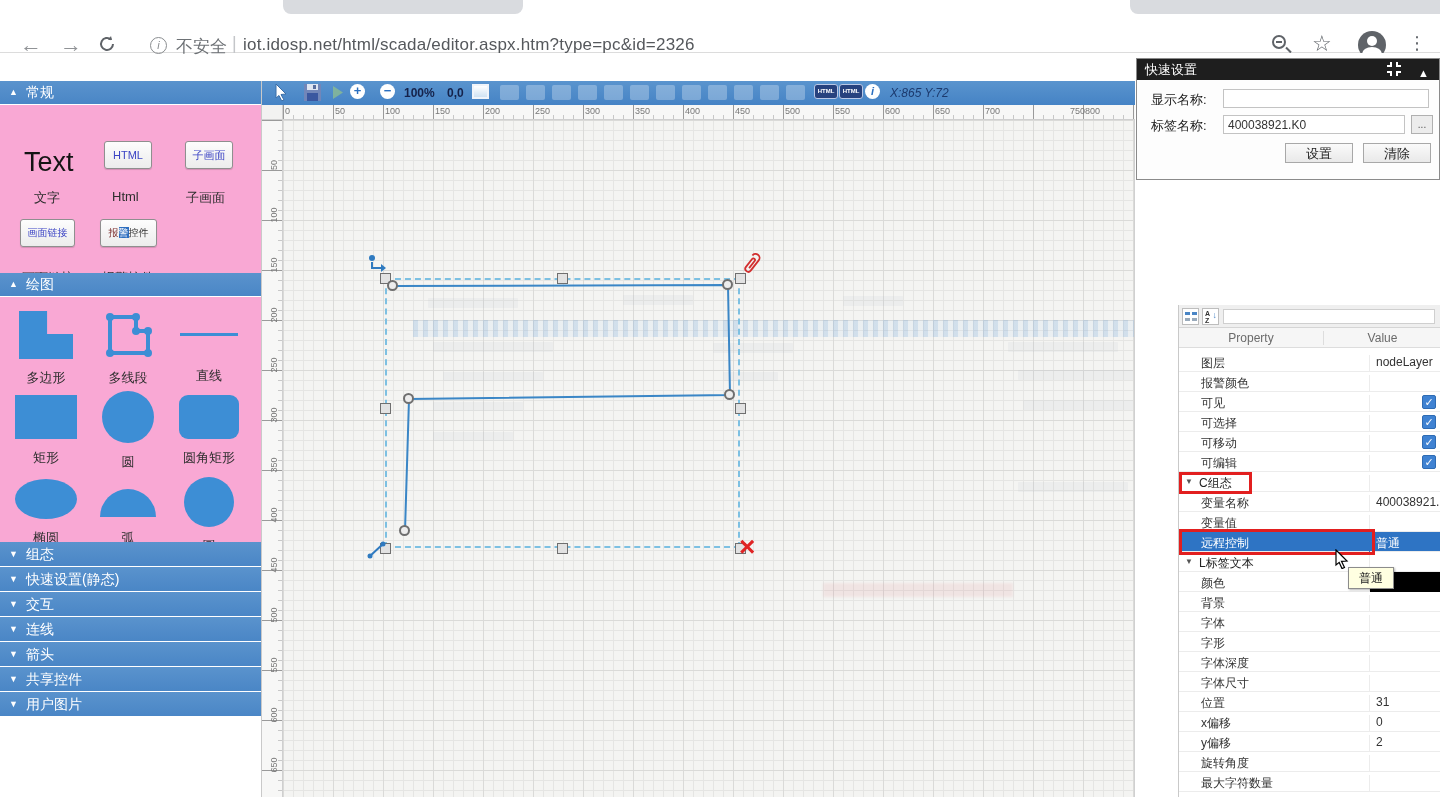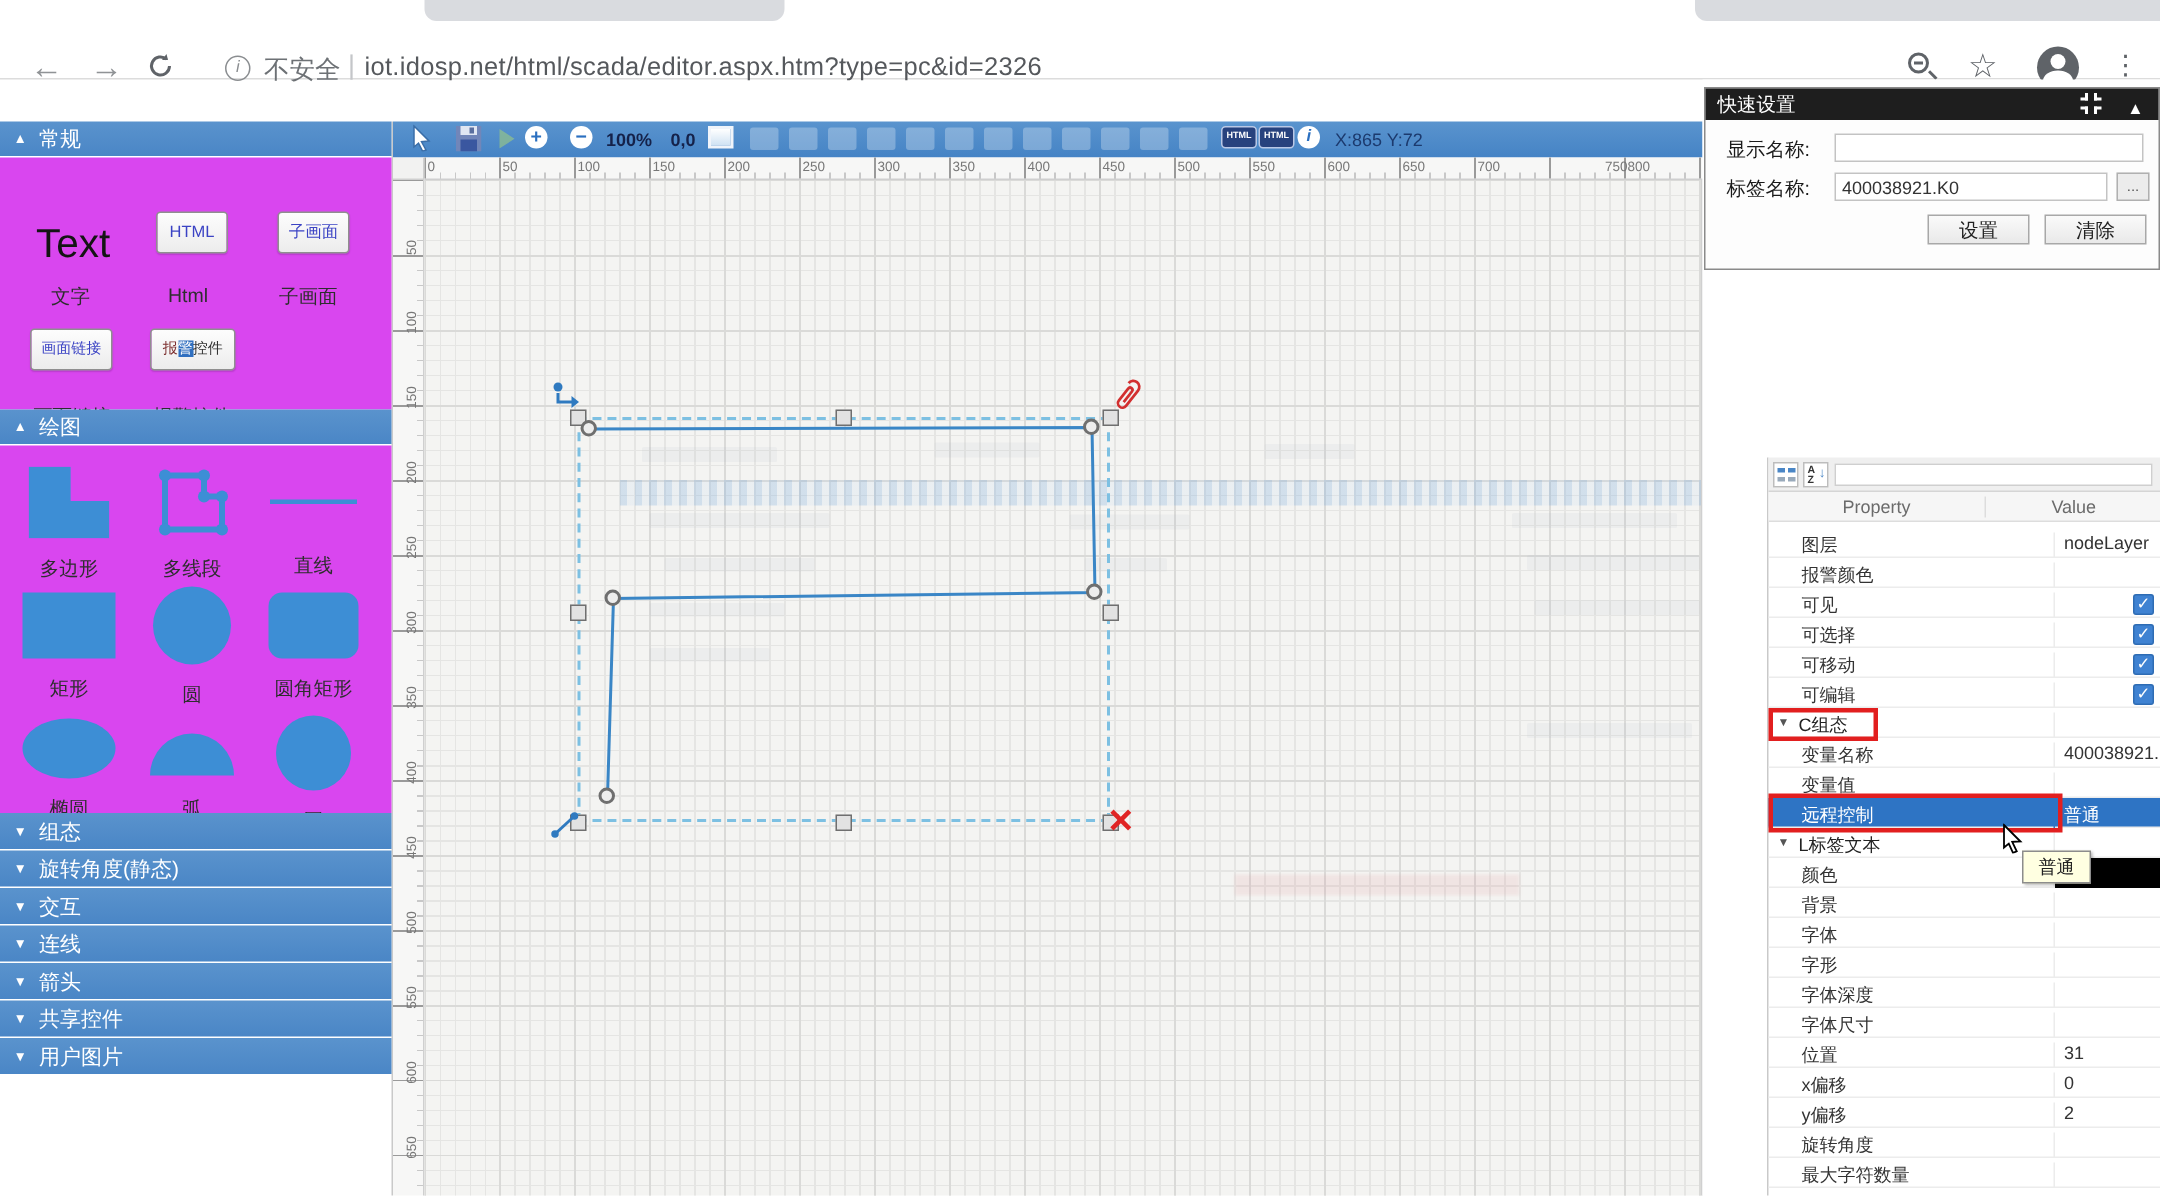--- a/index.html
+++ b/index.html
@@ -35,21 +35,21 @@
     border-bottom:1px solid #d8dce2; }
   .menu-item { position:absolute; top:6px; font-size:15px; color:#1d1d1f; cursor:default; }
 
   
   .sidebar { position:absolute; left:0; top:81px; width:262px; height:716px; background:#fff;
     border-right:1px solid #c9c9c9; }
   .sec-head { position:relative; width:261px; height:23px; background:linear-gradient(#5a93cd,#4a86c6);
     color:#fff; font-size:14px; line-height:23px; margin-bottom:1px; }
   .sec-head .tri { position:absolute; left:9px; top:0; font-size:9px; }
   .sec-head .lbl { position:absolute; left:26px; top:0; }
-  .tools-area { position:relative; width:261px; background:#d946ef; }
+  .tools-area { position:relative; width:261px; background:#f9a8d4; }
   .tool-label { position:absolute; font-size:13px; color:#2e2e2e; }
   .text-preview { position:absolute; left:24px; top:42px; font-size:27px; color:#141414; }
   .mini-btn { position:absolute; height:28px; background:linear-gradient(#fdfdfd,#ececec);
     border:1px solid #8f8f8f; border-radius:3px; text-align:center; color:#3b43c4; box-shadow:0 1px 1px rgba(0,0,0,.15); }
   .mini-btn.blue { font-size:11px; line-height:26px; }
   .alarm-hl { background:#2f6fc0; color:#fff; }
   .alarm-dark { color:#7c2f2f; }
   .alarm-rest { color:#333; }
 
   .shape-cell { position:absolute; width:80px; text-align:center; }
@@ -75,21 +75,21 @@
   .tb { position:absolute; top:3px; }
   .tb-txt { font-size:12px; color:#15224a; font-weight:bold; top:5px; }
   .zoom-circ { width:15px; height:15px; background:#fff; border-radius:50%; color:#2a6fc0;
     font-size:13px; font-weight:bold; text-align:center; line-height:14px; }
   .canvas-ic { width:17px; height:15px; background:linear-gradient(#ffffff,#cfe2f3); border:2px solid #f0f4fa; }
   .faint-ic { position:absolute; top:4px; width:19px; height:15px; background:rgba(255,255,255,.28); border-radius:2px; }
   .html-badge { width:24px; height:15px; background:#27427e; border:1px solid #b9c8e6; border-radius:3px;
     color:#fff; font-size:6px; font-weight:bold; text-align:center; line-height:13px; }
   .info-ic { width:15px; height:15px; background:#fff; border-radius:50%; color:#2a6fc0;
     font-size:11px; font-style:italic; font-weight:bold; text-align:center; line-height:15px; }
-  .coords { font-size:12px; color:#1c3a6e; top:5px; }
+  .coords { font-size:12px; color:#1c3a6e; top:5px;font-style:italic; }
 
   
   .h-ruler { position:absolute; left:283px; top:105px; width:852px; height:15px; background:#f7f7f6;
     border-bottom:1px solid #cfcfcf;
     background-image:repeating-linear-gradient(to right,#9a9a9a 0 1px,transparent 1px 50px),
                      repeating-linear-gradient(to right,#c8c8c8 0 1px,transparent 1px 10px);
     background-size:100% 100%,100% 5px; background-position:0 0,0 10px; background-repeat:no-repeat,repeat-x; }
   .hnum { position:absolute; top:1px; font-size:9px; color:#777; }
   .v-ruler { position:absolute; left:262px; top:120px; width:21px; height:677px; background:#f7f7f6;
     border-right:1px solid #cfcfcf;
@@ -275,21 +275,21 @@
         <span class="shape-lbl">圆</span>
       </div>
     </div>
     <div id="collapsedSections">
         <div class="col-head">
           <span class="tri">▼</span>
           <span class="lbl">组态</span>
         </div>
         <div class="col-head">
           <span class="tri">▼</span>
-          <span class="lbl">旋转角度(静态)</span>
+          <span class="lbl">快速设置(静态)</span>
         </div>
         <div class="col-head">
           <span class="tri">▼</span>
           <span class="lbl">交互</span>
         </div>
         <div class="col-head">
           <span class="tri">▼</span>
           <span class="lbl">连线</span>
         </div>
         <div class="col-head">

